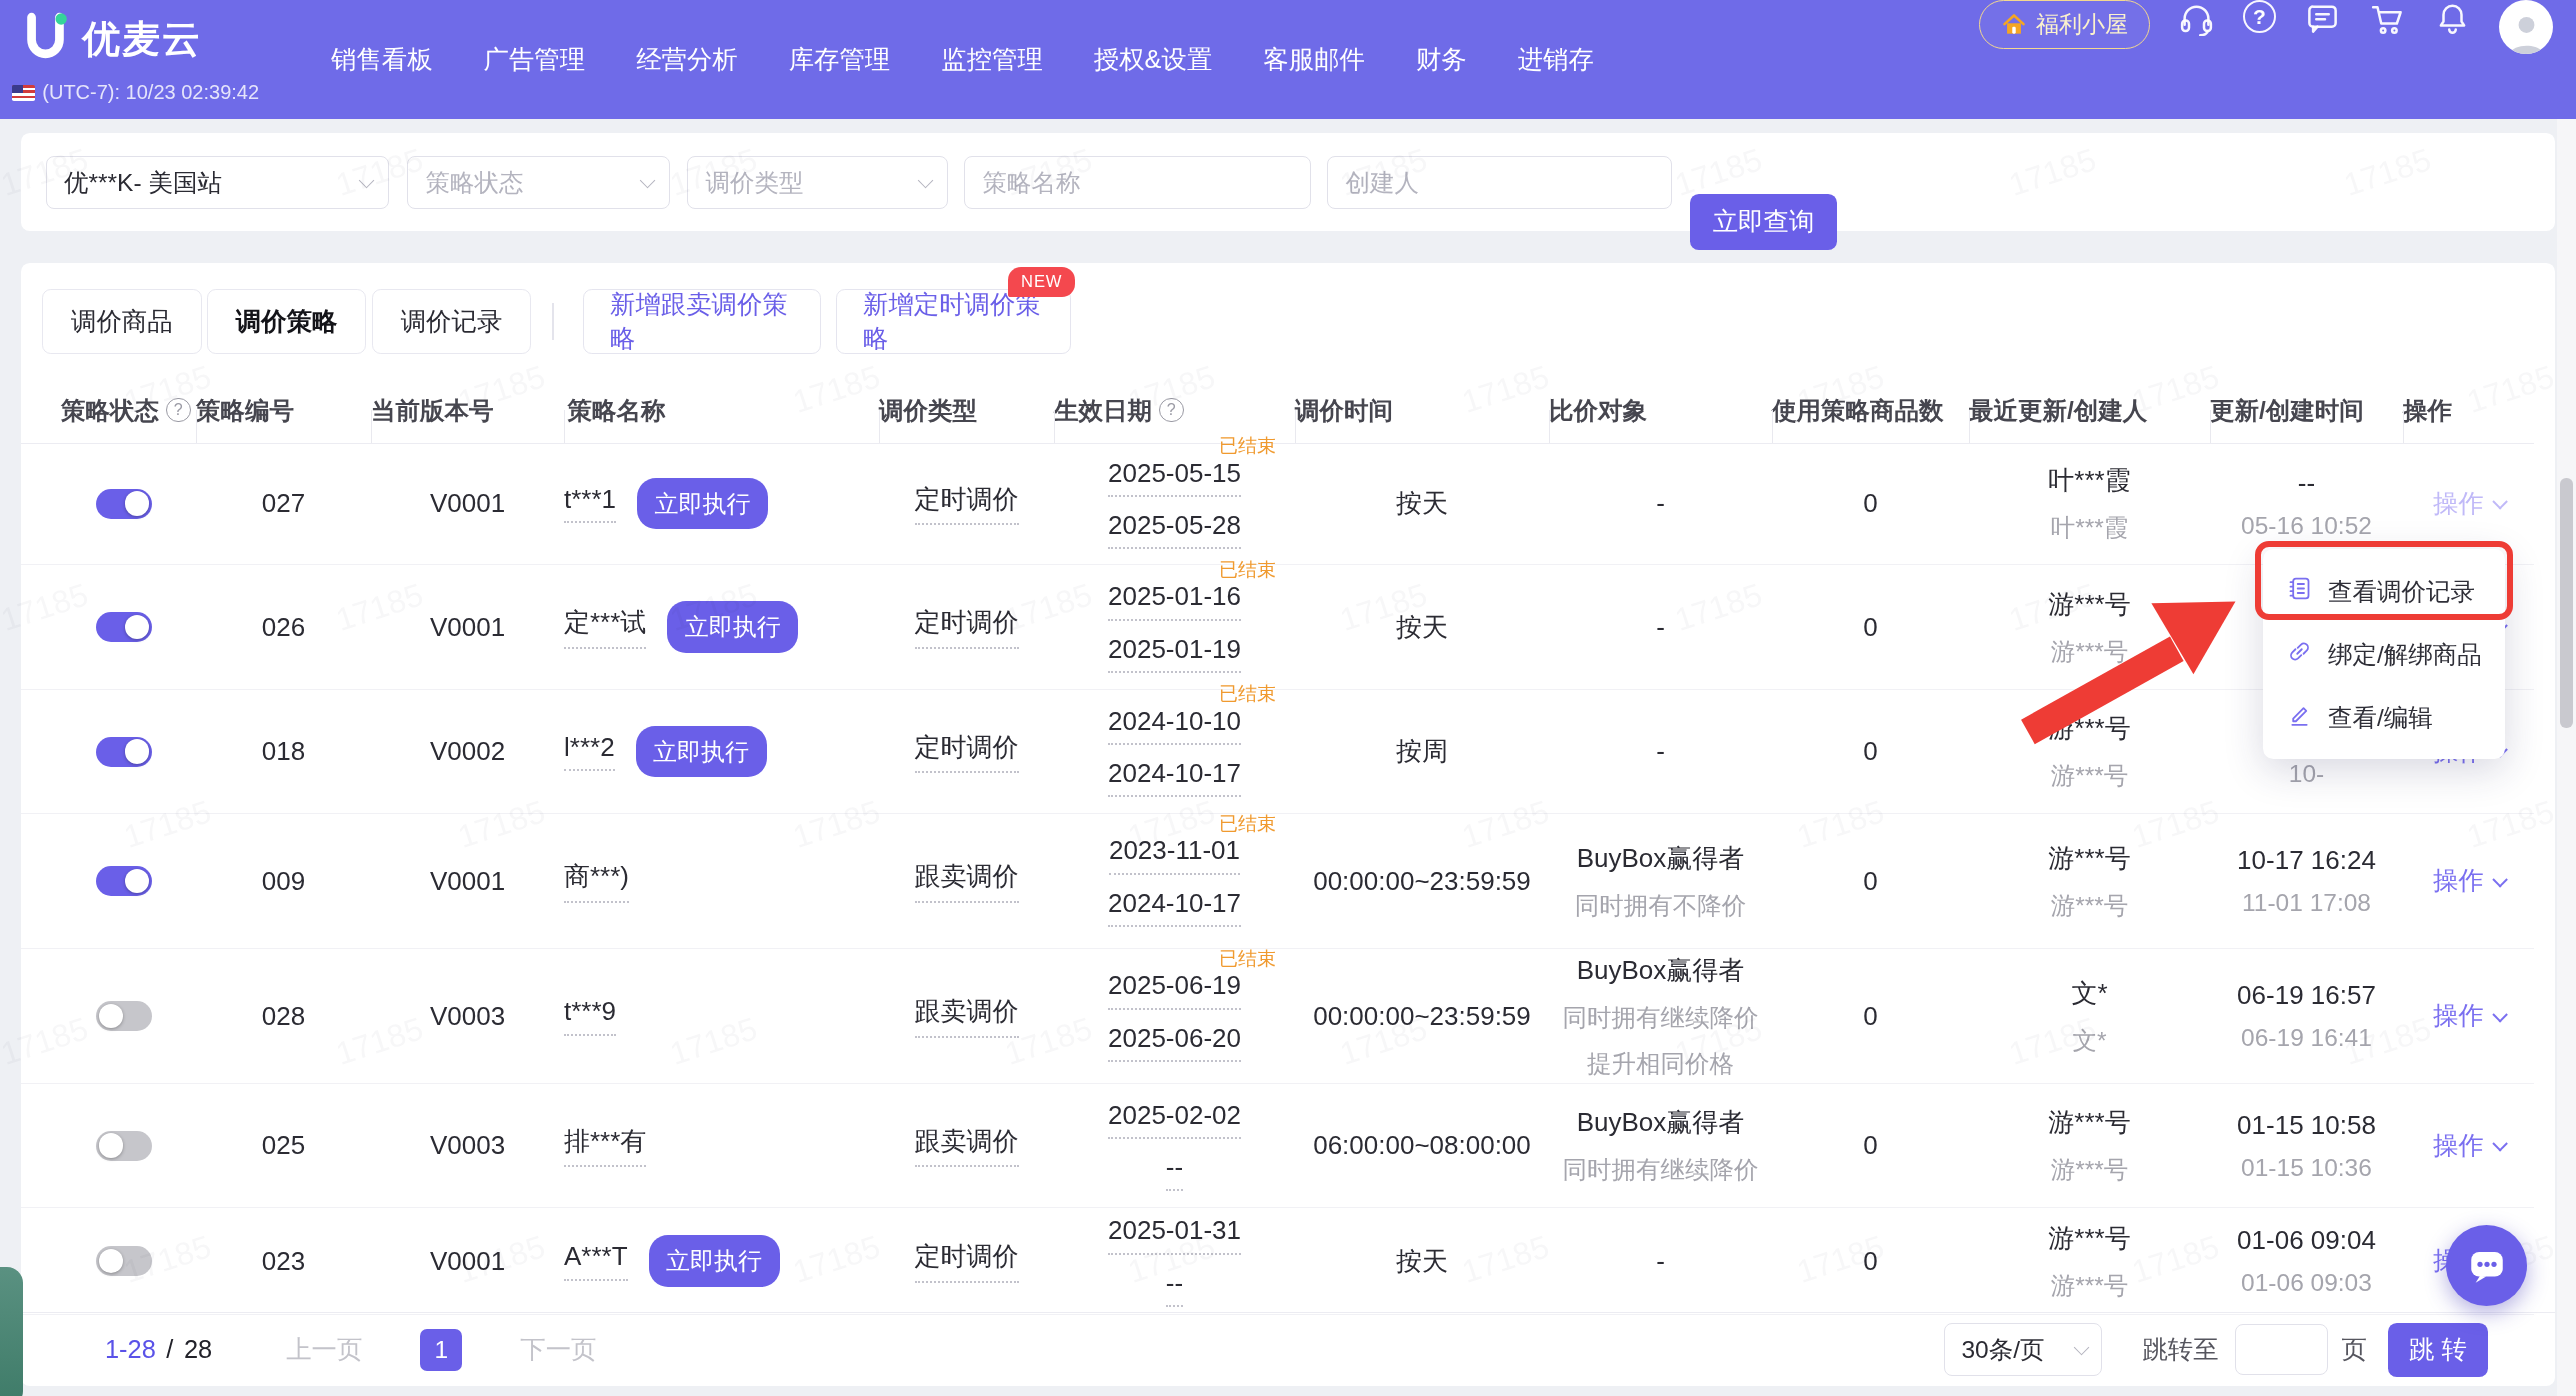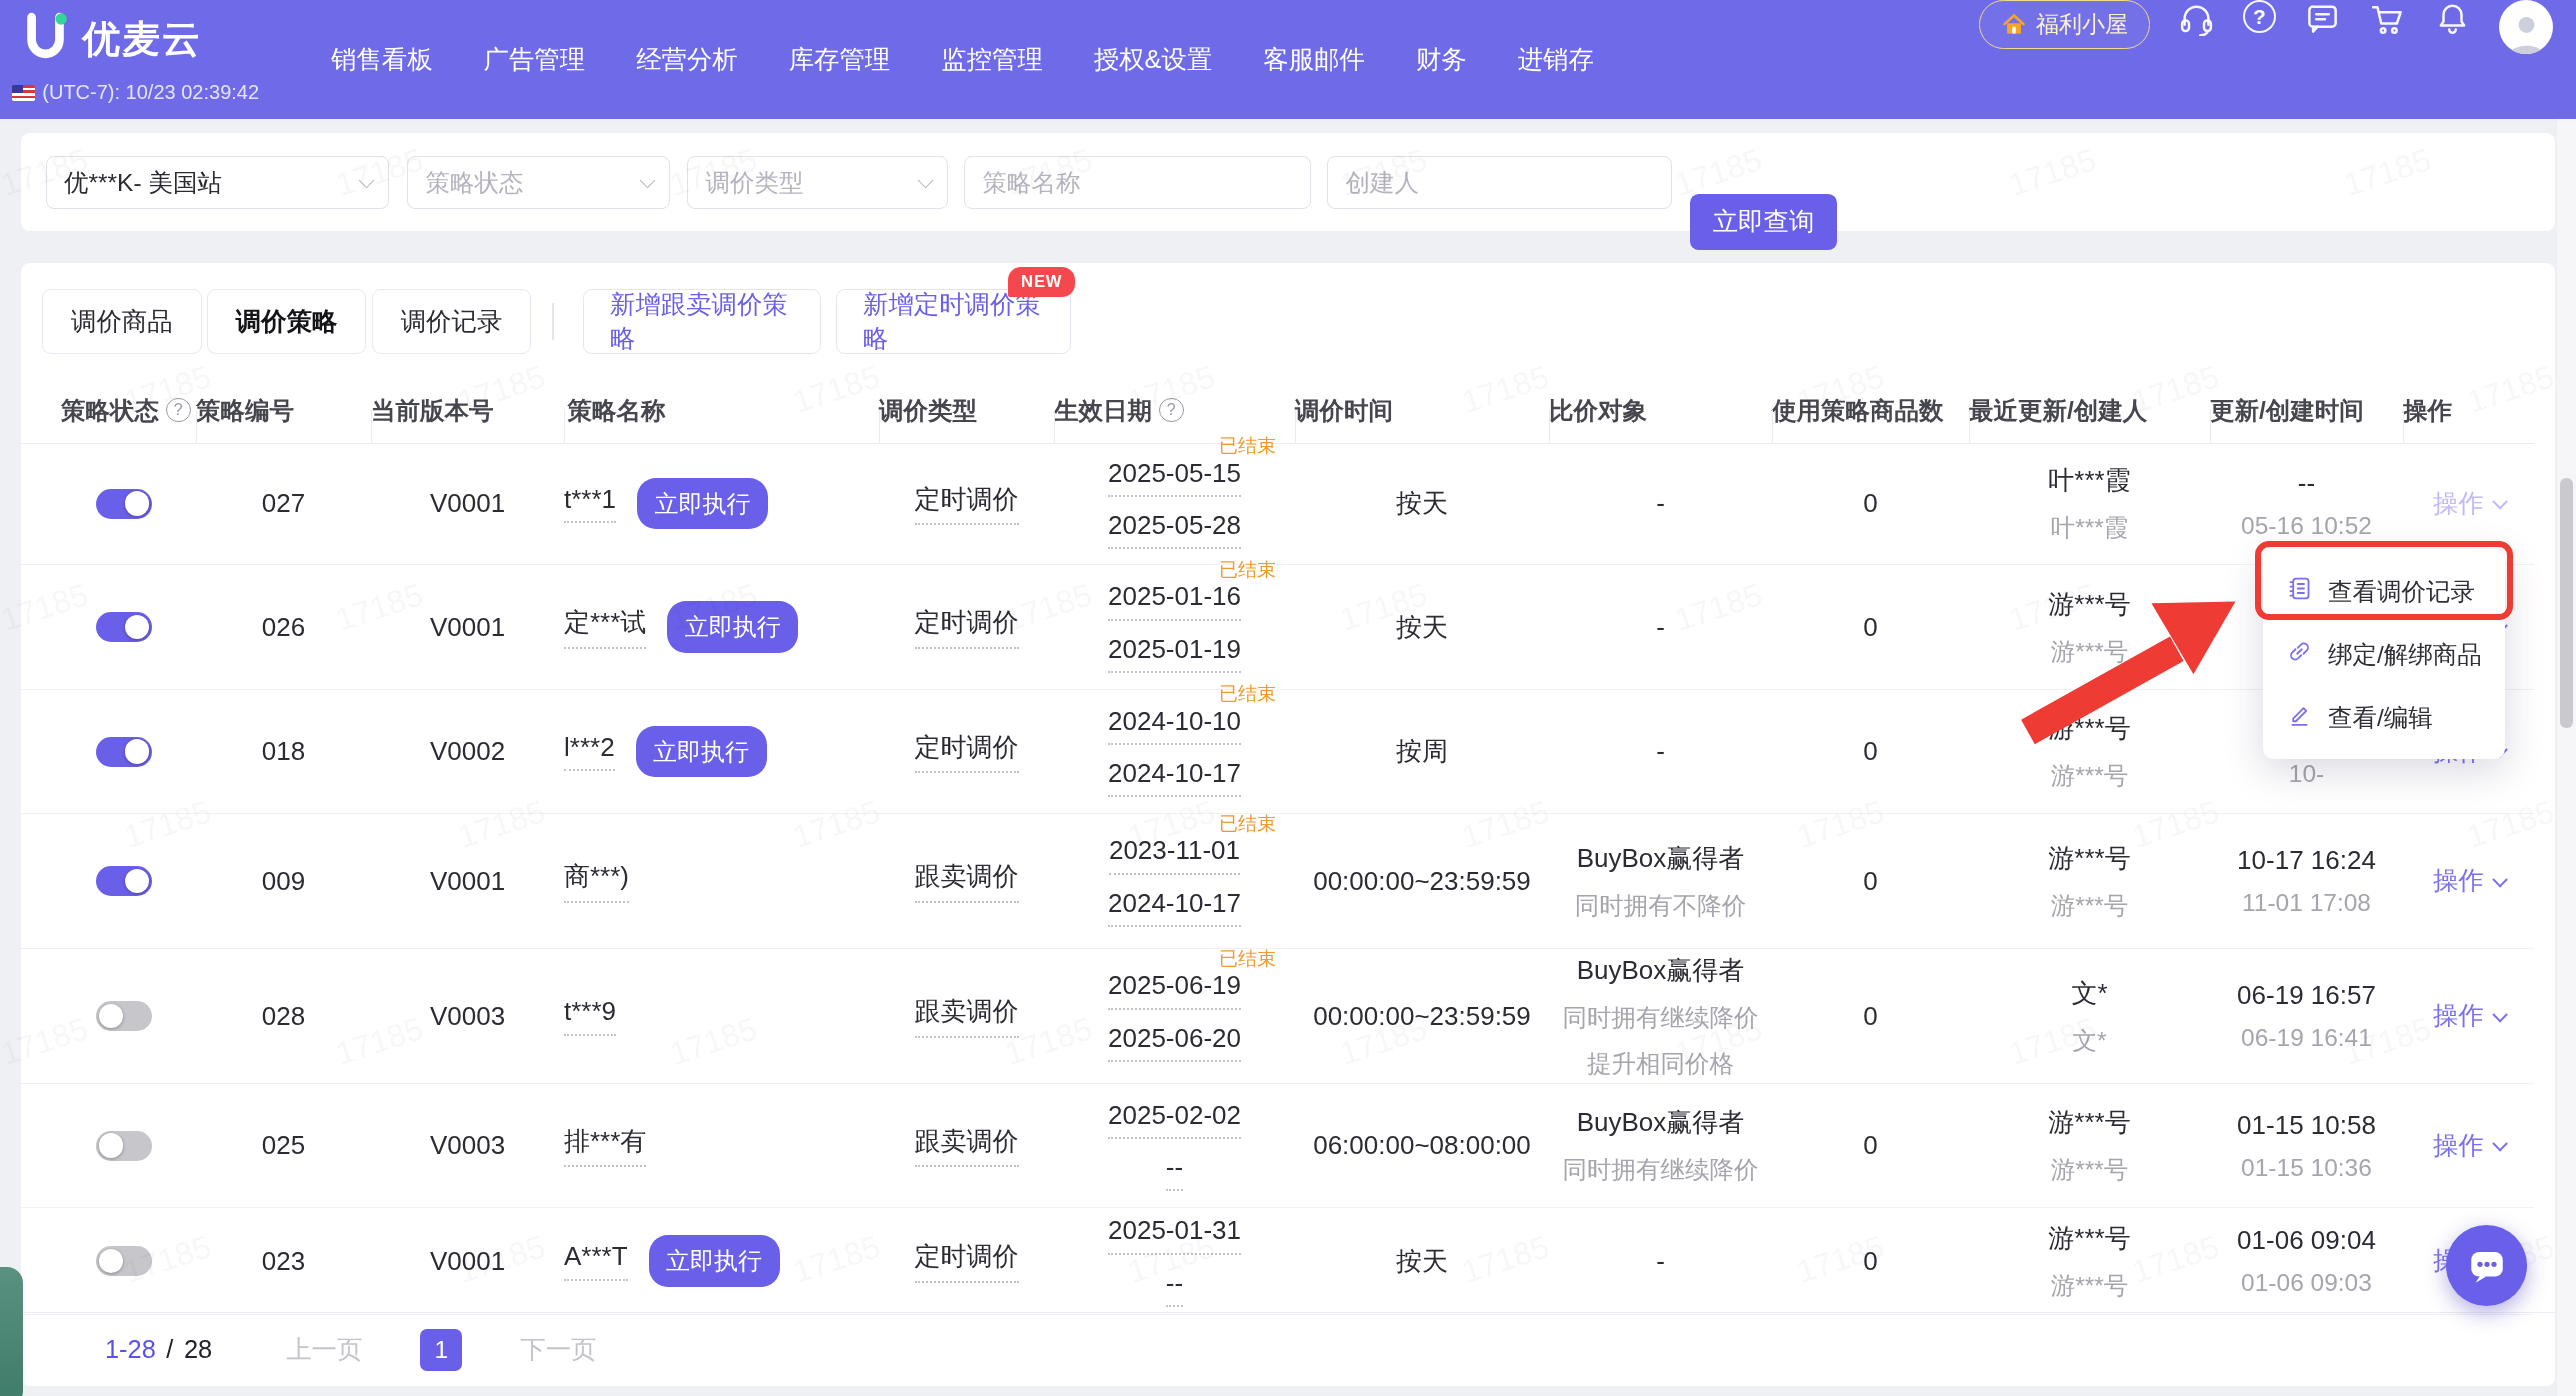--- a/index.html
+++ b/index.html
@@ -31,21 +31,21 @@
   .chev{margin-left:auto;width:11.4px;height:11.4px;border-right:1.8px solid #b4b4bf;border-bottom:1.8px solid #b4b4bf;transform:rotate(45deg) translateY(-2.6px);}
   .btn-primary{position:absolute;left:1669px;top:21px;width:147px;height:56px;background:#6a5fe8;color:#fff;font-size:25.4px;border-radius:8.8px;display:flex;align-items:center;justify-content:center;cursor:pointer;margin-top:40px;}
 
   
   .card2{position:absolute;left:21px;top:263px;width:2534px;height:1123px;background:#fff;border-radius:8.8px;}
   .tabs{position:absolute;left:21px;top:26px;display:flex;gap:5.3px;}
   .tab{height:65px;border:1.8px solid #e8e8f0;border-radius:8.8px;background:#fff;display:flex;align-items:center;justify-content:center;font-size:25.4px;color:#2b2b33;padding:0 28px;cursor:pointer;}
   .tab.active{font-weight:700;color:#141419;}
   .tabdiv{position:absolute;left:531px;top:40px;height:37px;width:1.8px;background:#e4e4ec;}
   .ghost-btn{position:absolute;top:26px;height:65px;border:1.8px solid #e5e5ef;border-radius:8.8px;background:#fff;display:flex;align-items:center;justify-content:center;font-size:25.4px;color:#6a5fe8;padding:0 26px;cursor:pointer;}
-  .badge-new{position:absolute;left:987px;top:3.5px;background:#f4484e;color:#fff;font-size:16.6px;font-weight:700;padding:5.3px 13px;border-radius:13px 13px 13px 2.6px;letter-spacing:0.9px;z-index:3;}
+  .badge-new{position:absolute;left:987px;top:3.5px;background:#f4484e;color:#fff;font-size:16.6px;font-weight:400;padding:5.3px 13px;border-radius:13px 13px 13px 2.6px;letter-spacing:0.9px;z-index:3;}
 
   :root{--cols:175px 175px 193px 315px 175px 241px 254px 223px 197px 241px 193px 130px;}
   .thead{position:absolute;left:0;top:114px;width:2513px;height:67px;display:grid;grid-template-columns:var(--cols);align-items:center;font-size:24.5px;font-weight:700;color:#46464f;border-bottom:0.9px solid #ececf2;}
   .th{display:flex;align-items:center;gap:7px;position:relative;white-space:nowrap;}
   .th.la{justify-content:flex-start;padding-left:40px;}
   .th.lb{justify-content:flex-start;padding-left:3.5px;}
   .th + .th::before{content:'';position:absolute;left:0;top:16.6px;height:33px;width:0.9px;background:#e9e9ef;}
   .help{width:24.5px;height:24.5px;border-radius:50%;border:1.8px solid #9a9aa4;color:#9a9aa4;font-size:16px;display:flex;align-items:center;justify-content:center;font-weight:400;flex:none;}
 
   .tbody{position:absolute;left:0;top:180px;width:2513px;}
@@ -615,20 +615,30 @@
       </div>
     </div>
 
   <div class="pager">
     <span class="range">1-28</span>
     <span class="psep">/</span>
     <span class="ptotal">28</span>
     <span class="pgprev">上一页</span>
     <span class="pgnum">1</span>
     <span class="pgnext">下一页</span>
+    <span class="pright">
+      <span class="psel">
+        <span>30条/页</span>
+        <span class="chev"></span>
+      </span>
+      <span class="jlabel">跳转至</span>
+      <span class="jinput"></span>
+      <span class="junit">页</span>
+      <span class="jbtn">跳 转</span>
+    </span>
   </div>
 </div>
 
 <div class="wm-layer" id="wm-layer">
     <span class="wm" style="left: 0px; top: 35px;">17185</span>
     <span class="wm" style="left: 335px; top: 35px;">17185</span>
     <span class="wm" style="left: 669px; top: 35px;">17185</span>
     <span class="wm" style="left: 1004px; top: 35px;">17185</span>
     <span class="wm" style="left: 1339px; top: 35px;">17185</span>
     <span class="wm" style="left: 1674px; top: 35px;">17185</span>

